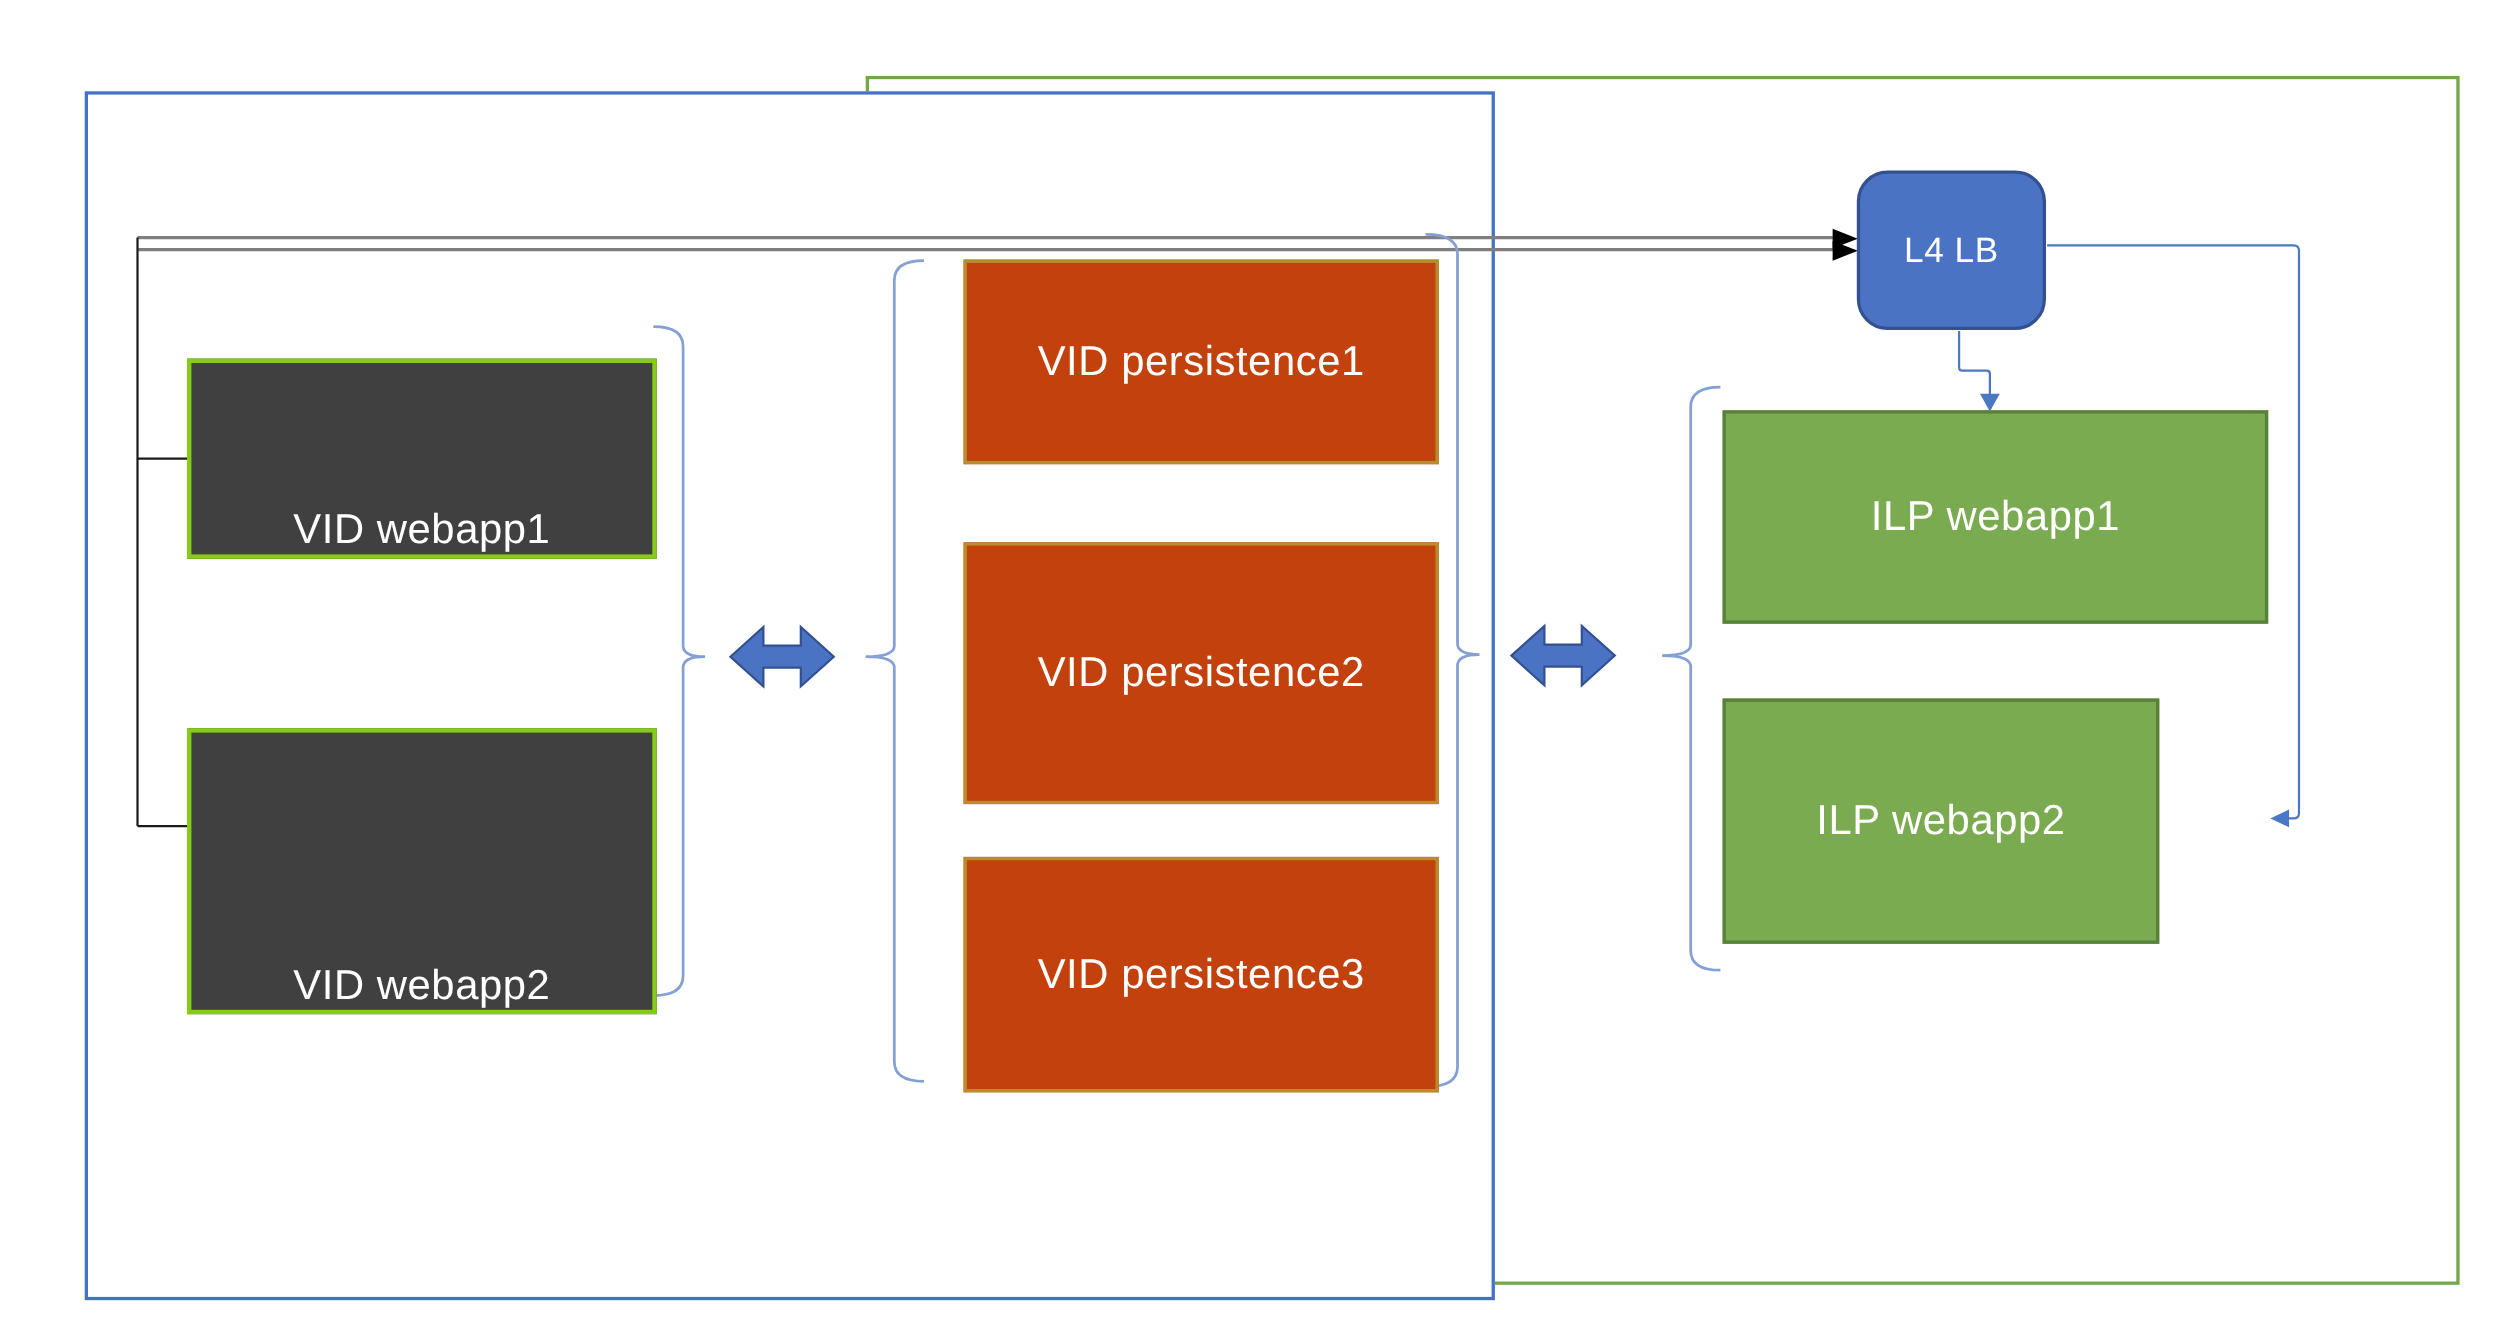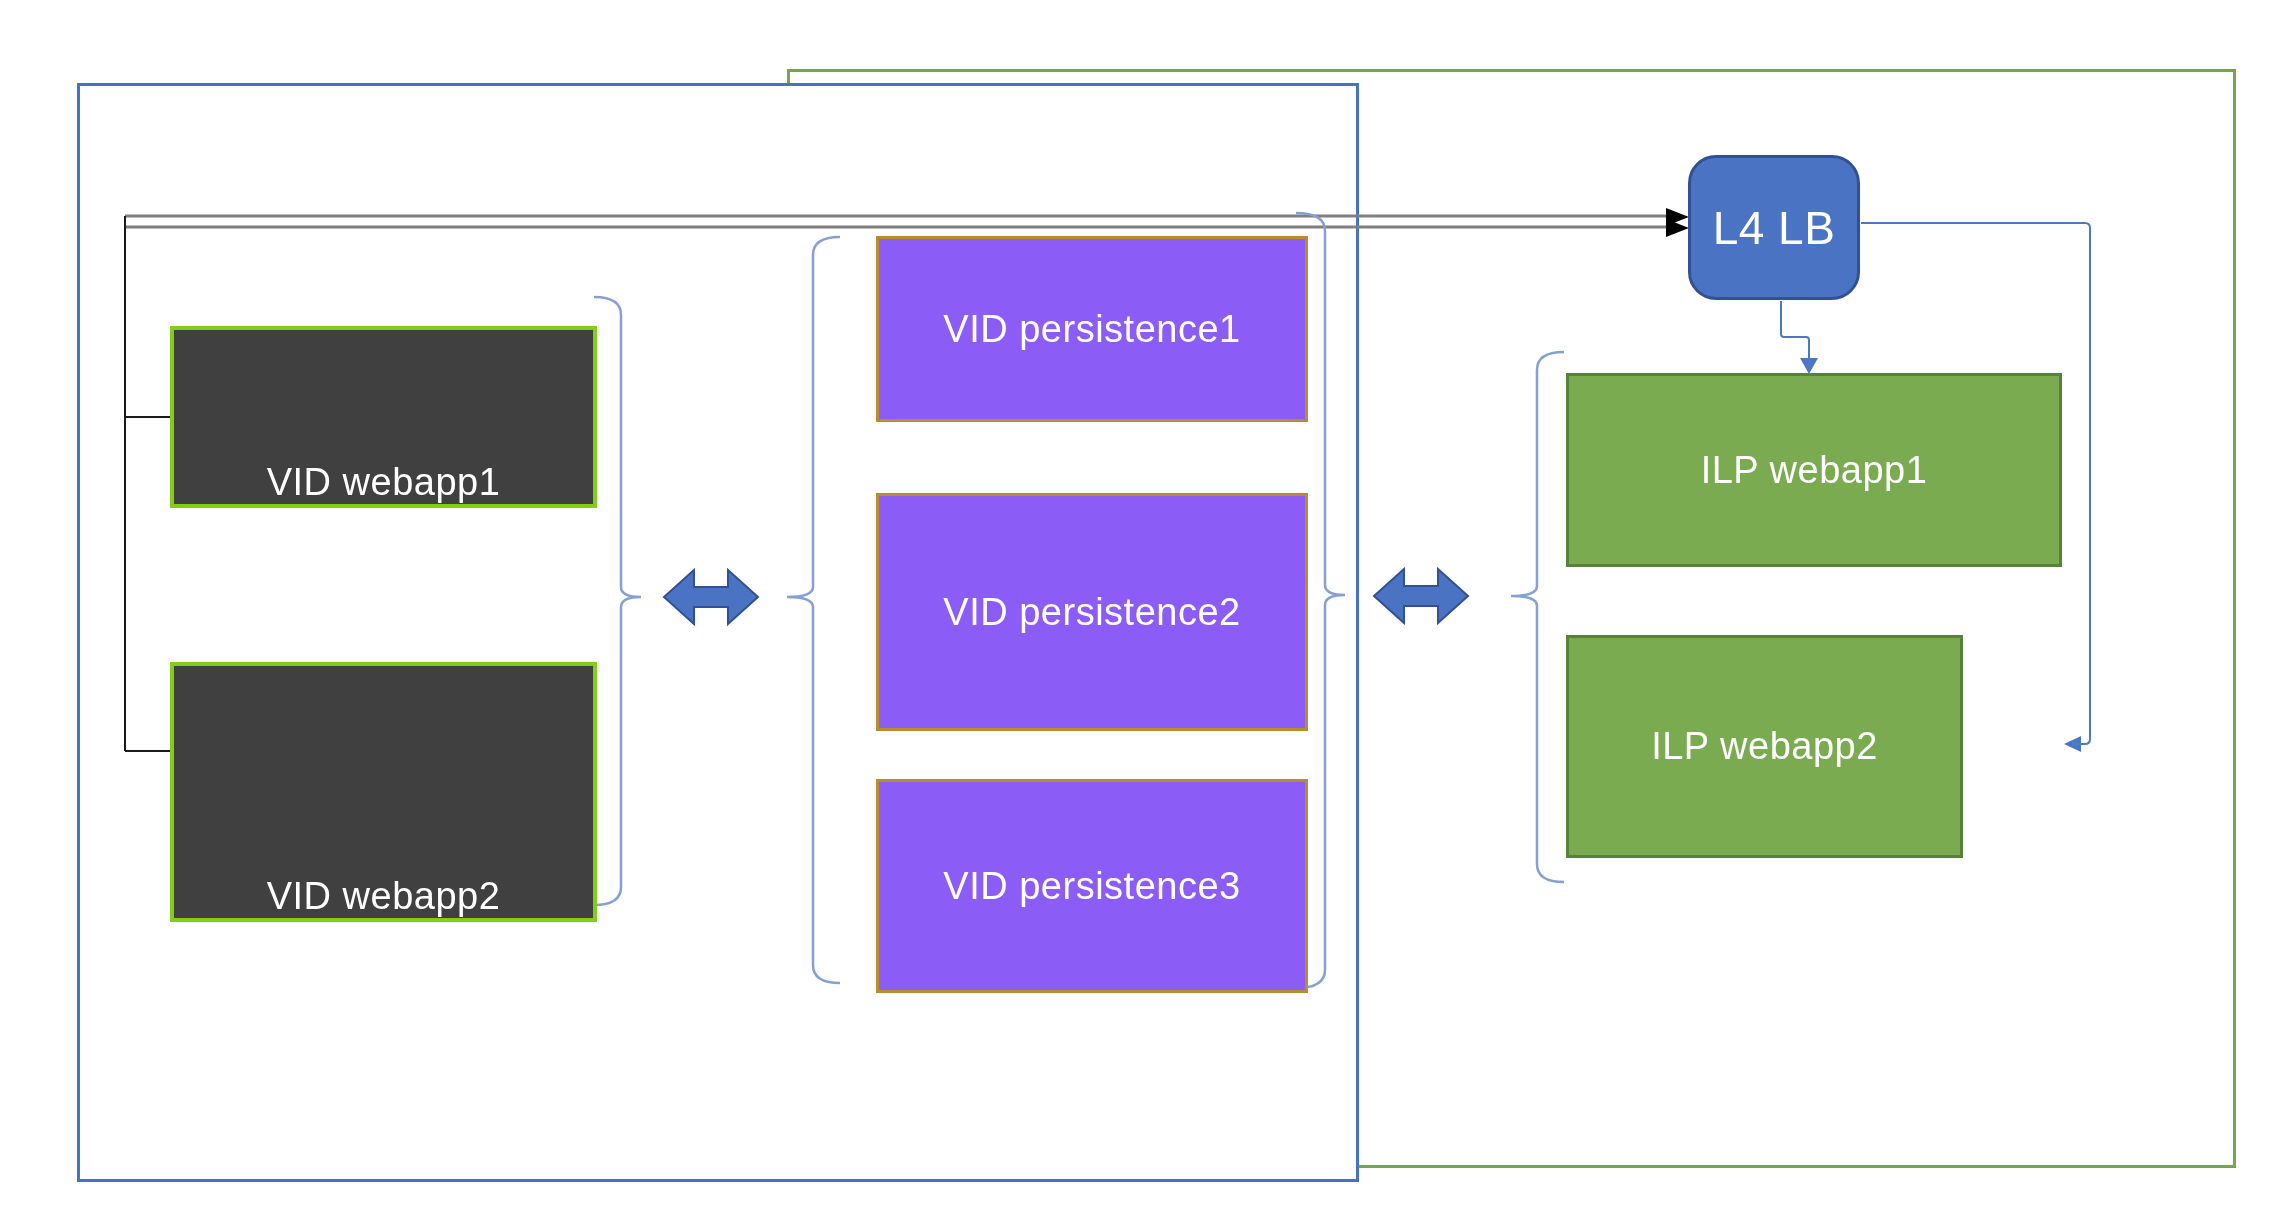--- a/index.html
+++ b/index.html
@@ -46,32 +46,32 @@
     text-align: center;
     z-index: 4;
     letter-spacing: 0.5px;
   }
   .node.blue-node {
     background: #404040;
     border: 4px solid #84cc16;
     align-items: flex-end;
   }
   .node.gold-node {
-    background: #8b5cf6;
+    background: #c2410c;
     border: 3px solid #BB8C2C;
   }
   .node.green-node {
     background: #7AAB50;
     border: 3px solid #58813A;
   }
   .node.lb-node {
     background: #4A73C3;
     border: 3px solid #335192;
     border-radius: 28px;
-    font-size: 46px;
+    font-size: 32px;
   }
   #node-vid-webapp1  { left: 170px;  top: 326px; width: 427px; height: 182px; }
   #node-vid-webapp2  { left: 170px;  top: 662px; width: 427px; height: 260px; }
   #node-persistence1 { left: 876px;  top: 236px; width: 432px; height: 186px; }
   #node-persistence2 { left: 876px;  top: 493px; width: 432px; height: 238px; }
   #node-persistence3 { left: 876px;  top: 779px; width: 432px; height: 214px; }
   #node-ilp-webapp1  { left: 1566px; top: 373px; width: 496px; height: 194px; }
   #node-ilp-webapp2  { left: 1566px; top: 635px; width: 397px; height: 223px; }
   #node-l4-lb        { left: 1688px; top: 155px; width: 172px; height: 145px; }
 </style>

